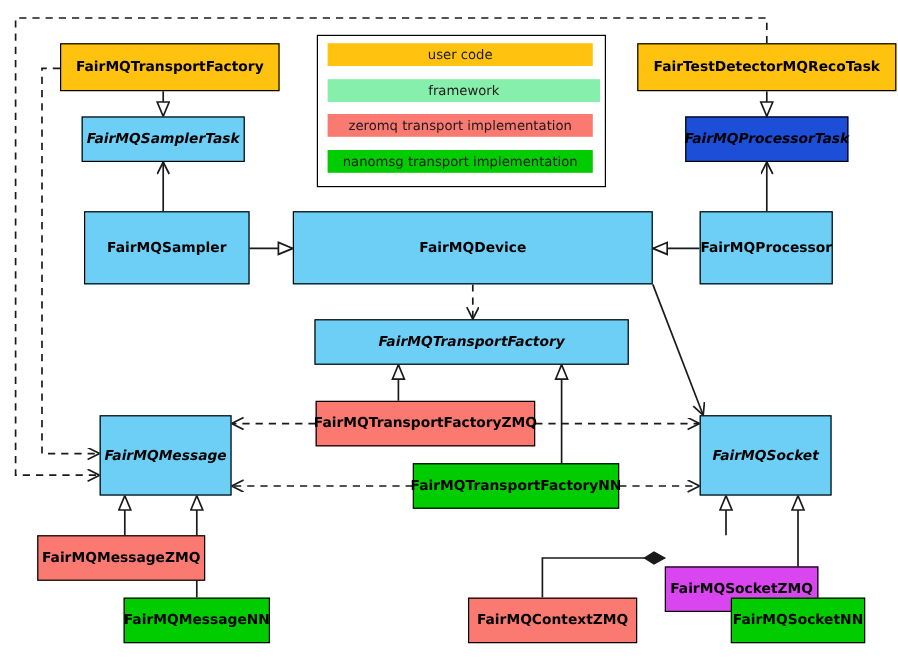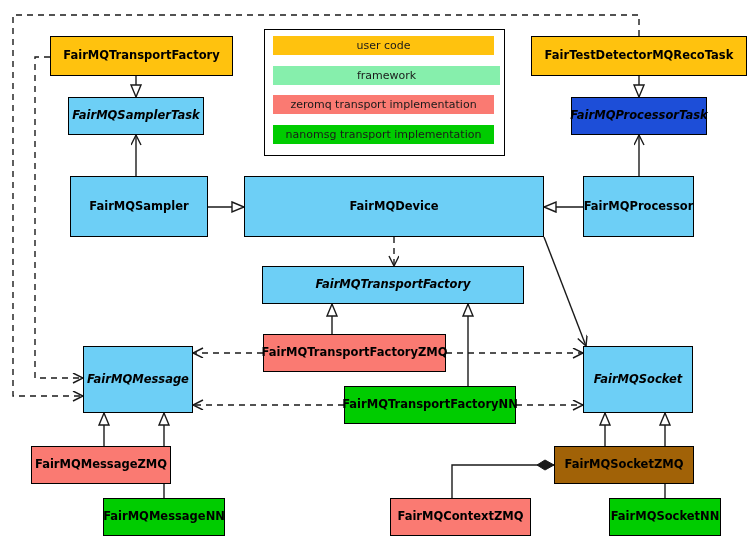--- a/index.html
+++ b/index.html
@@ -100,21 +100,21 @@
   <div class="node" style="left:344px;top:386px;width:172px;height:38px;background:#00CC00;">FairMQTransportFactoryNN</div>
 
   <div class="node abstract" style="left:583px;top:346px;width:110px;height:67px;background:#6DCFF6;">FairMQSocket</div>
 
   <div class="node abstract" style="left:83px;top:346px;width:110px;height:67px;background:#6DCFF6;">FairMQMessage</div>
 
   <div class="node" style="left:31px;top:446px;width:140px;height:38px;background:#FA7A72;">FairMQMessageZMQ</div>
 
   <div class="node" style="left:103px;top:498px;width:122px;height:38px;background:#00CC00;">FairMQMessageNN</div>
 
-  <div class="node" style="left:554px;top:446px;width:140px;height:38px;background:#a16207;">FairMQSocketZMQ</div>
+  <div class="node" style="left:554px;top:472px;width:128px;height:38px;background:#d946ef;">FairMQSocketZMQ</div>
 
   <div class="node" style="left:390px;top:498px;width:141px;height:38px;background:#FA7A72;">FairMQContextZMQ</div>
 
   <div class="node" style="left:609px;top:498px;width:112px;height:38px;background:#00CC00;">FairMQSocketNN</div>
 
   <div class="legend-box" style="left:264px;top:29px;width:241px;height:127px;"></div>
 
   <div class="legend-row" style="left:273px;top:36px;width:221px;height:19px;background:#FFC20E;">user code</div>
 
   <div class="legend-row" style="left:273px;top:66px;width:227px;height:19px;background:#86efac;">framework</div>

